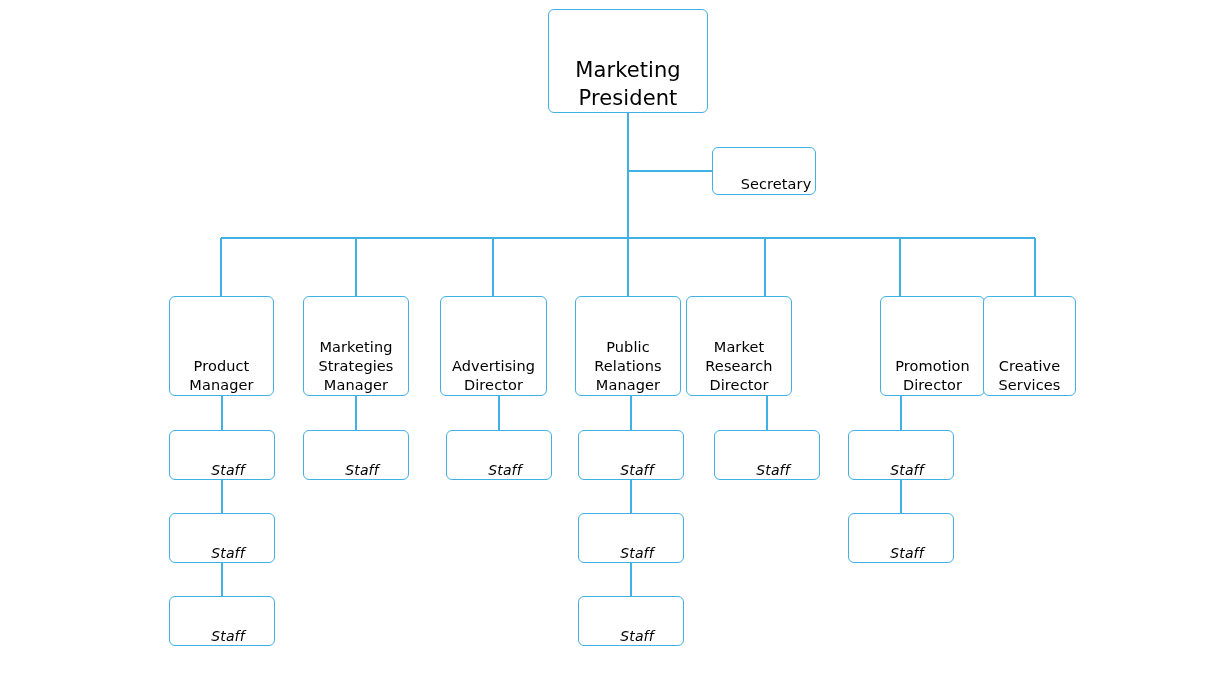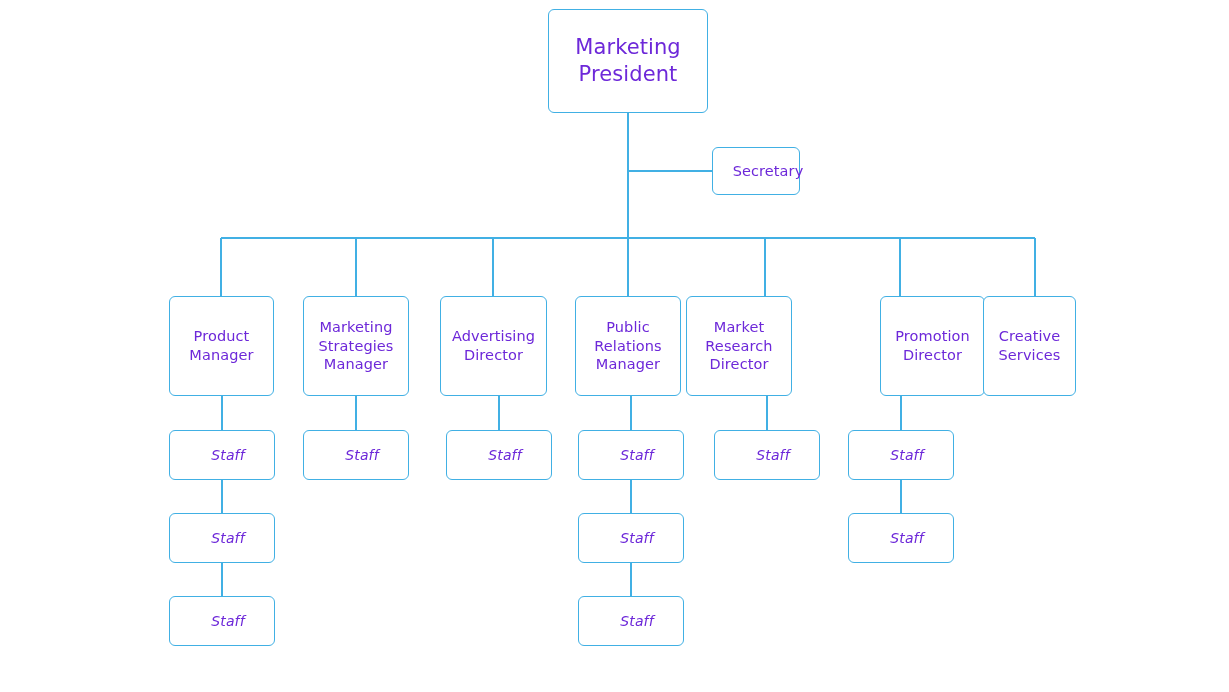--- a/index.html
+++ b/index.html
@@ -26,24 +26,24 @@
     height: 692px;
     pointer-events: none;
   }
   .node {
     position: absolute;
     box-sizing: border-box;
     border: 1.6px solid #41b0e4;
     border-radius: 6px;
     background: #ffffff;
     display: flex;
-    align-items: center;
+    align-items: flex-end;
     justify-content: center;
     text-align: center;
-    color: #6d28d9;
+    color: #000000;
     line-height: 1.30;
     letter-spacing: 0.1px;
     z-index: 2;
   }
   .node .node-label {
     display: block;
     padding: 0 6px;
     white-space: pre-line;
   }
   .node.root {
@@ -99,21 +99,21 @@
       <line x1="901" y1="396" x2="901" y2="430"></line>
       <line x1="901" y1="480" x2="901" y2="513"></line>
     </g>
   </svg>
 
   <div class="node root" style="left:548px; top:9px; width:160px; height:104px;">
     <span class="node-label">Marketing
 President</span>
   </div>
 
-  <div class="node secretary" style="left:712px; top:147px; width:88px; height:48px;padding-left:24px;">
+  <div class="node secretary" style="left:712px; top:147px; width:104px; height:48px;padding-left:24px;">
     <span class="node-label">Secretary</span>
   </div>
 
   <div class="node dept" style="left:169px; top:296px; width:105px; height:100px;">
     <span class="node-label">Product
 Manager</span>
   </div>
   <div class="node dept" style="left:303px; top:296px; width:106px; height:100px;">
     <span class="node-label">Marketing
 Strategies

